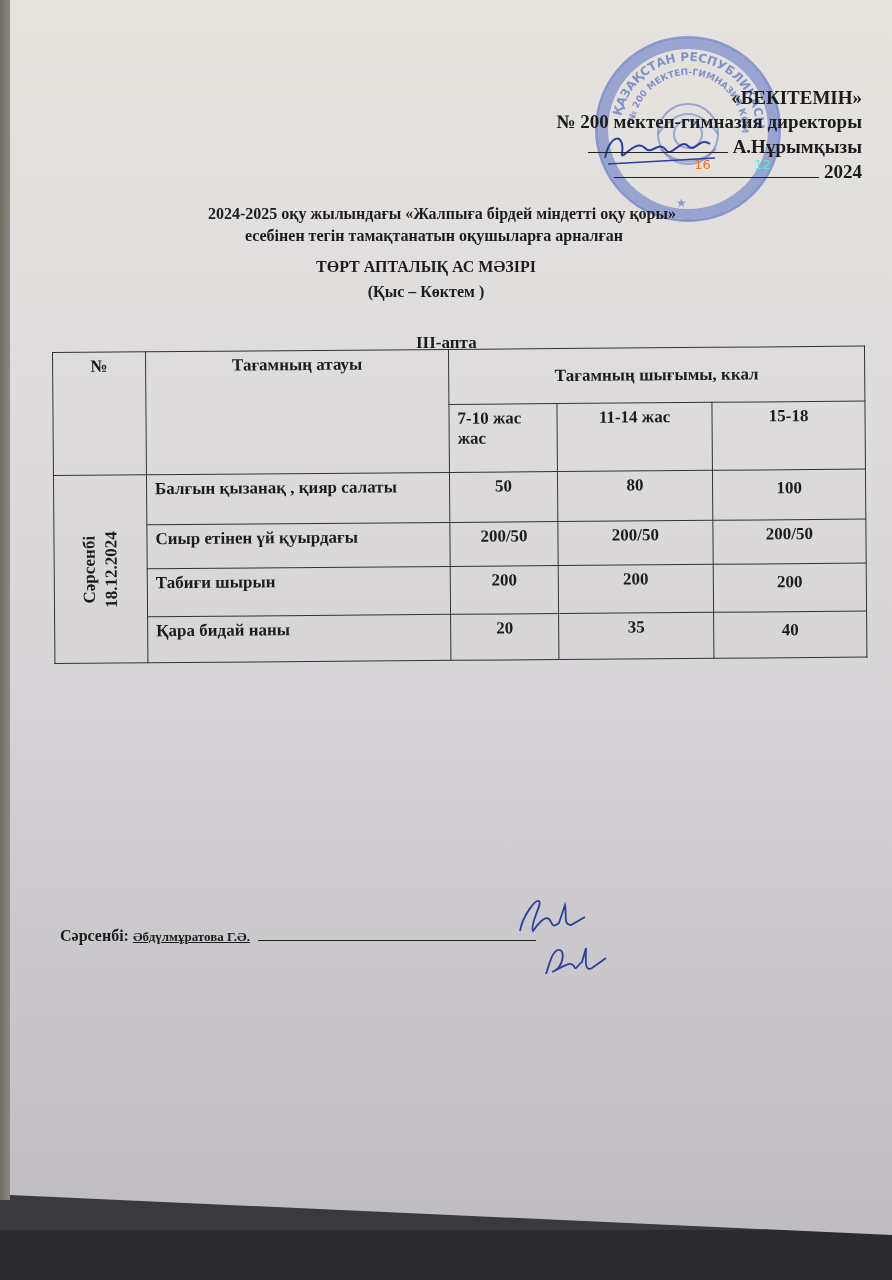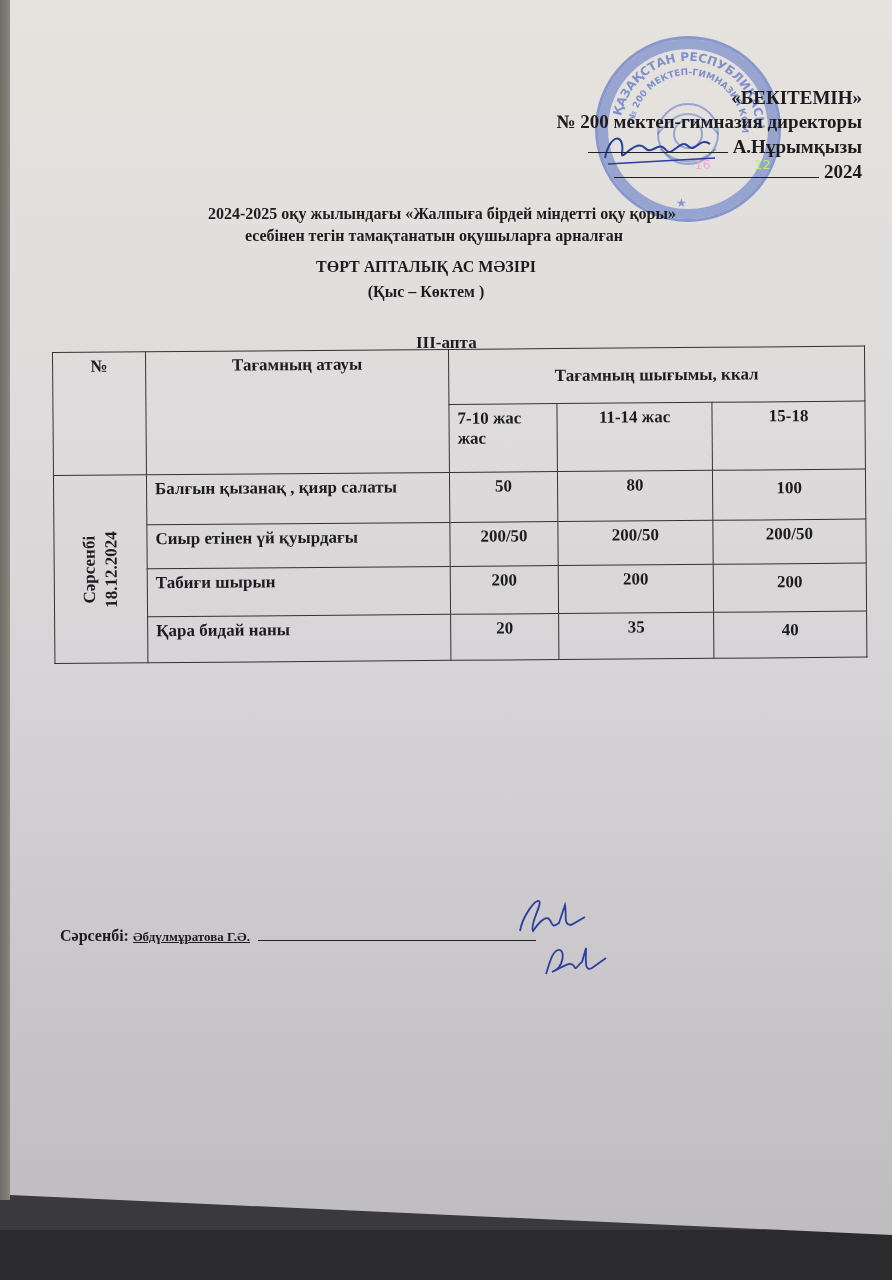--- a/index.html
+++ b/index.html
@@ -114,22 +114,22 @@
 
 <div class="approval">
   <div class="line">«БЕКІТЕМІН»</div>
   <div class="line">№ 200 мектеп-гимназия директоры</div>
   <div class="line">
     <span class="blank" style="width:140px"></span>
     <span>А.Нұрымқызы</span>
   </div>
   <div class="line">
     <span class="blank" style="width:205px; position:relative;">
-      <span style="position:absolute; left:80px; bottom:0; font-family:'DejaVu Sans',sans-serif; font-weight:normal; font-size:13px; color:#f9a8d4;">16</span>
-      <span style="position:absolute; left:140px; bottom:0; font-family:'DejaVu Sans',sans-serif; font-weight:normal; font-size:13px; color:#bef264;">12</span>
+      <span style="position:absolute; left:80px; bottom:0; font-family:'DejaVu Sans',sans-serif; font-weight:normal; font-size:13px; color:#f97316;">16</span>
+      <span style="position:absolute; left:140px; bottom:0; font-family:'DejaVu Sans',sans-serif; font-weight:normal; font-size:13px; color:#5eead4;">12</span>
     </span>
     <span>2024</span>
   </div>
 </div>
 
 <div class="heading" style="top:204px; left:-4px">2024-2025 оқу жылындағы  «Жалпыға бірдей міндетті оқу қоры»</div>
 <div class="heading" style="top:226px; left:-12px">есебінен тегін тамақтанатын оқушыларға арналған</div>
 <div class="heading h1" style="top:257px; left:-20px">ТӨРТ АПТАЛЫҚ АС МӘЗІРІ</div>
 <div class="heading" style="top:282px; left:-20px">(Қыс – Көктем )</div>
 

